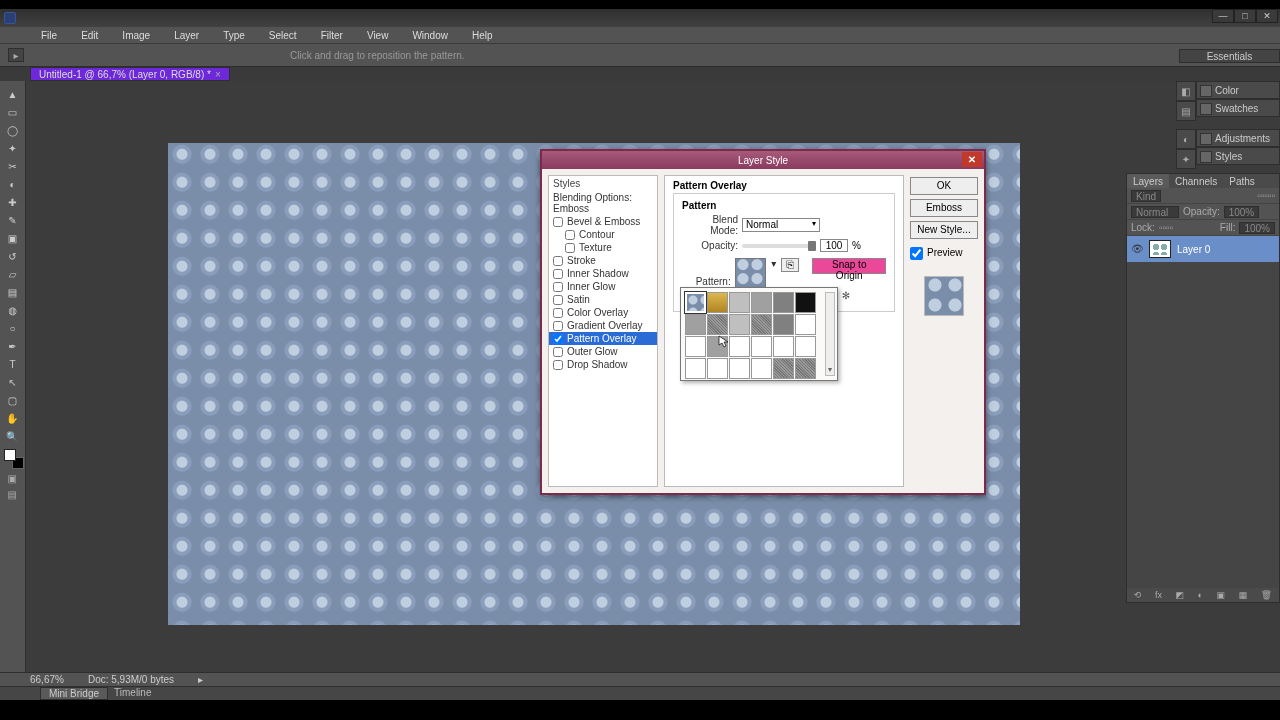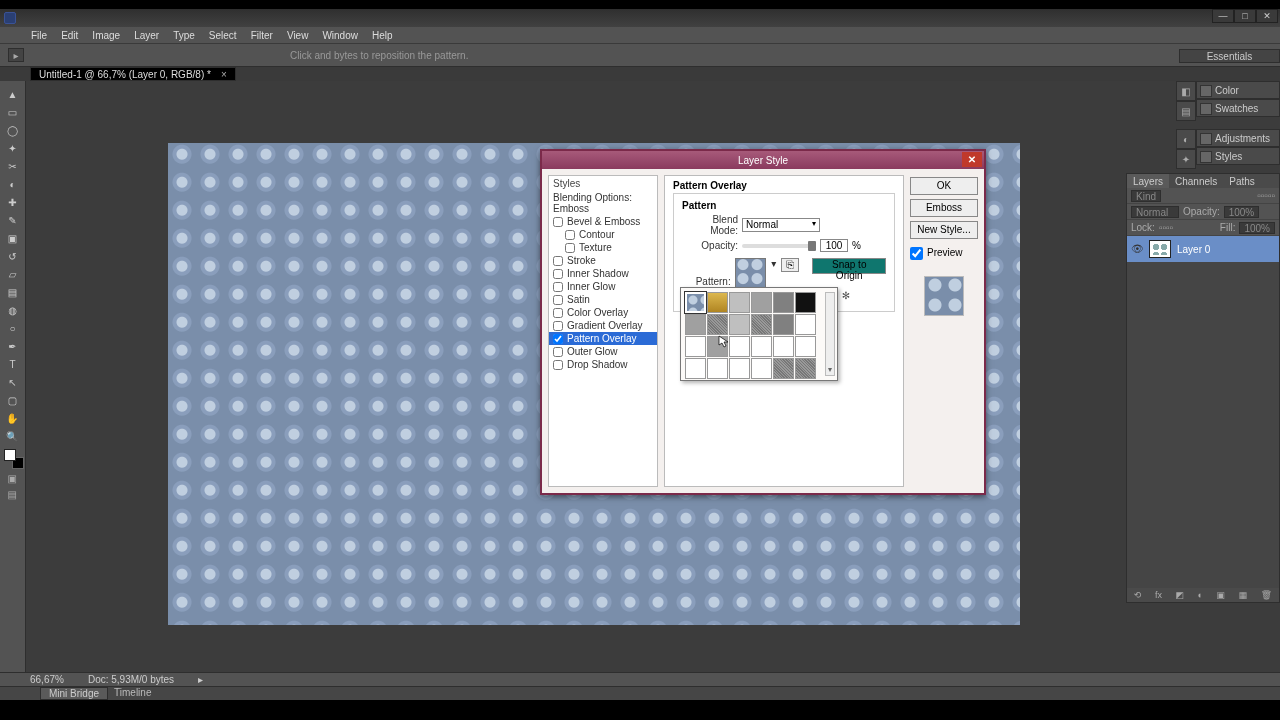--- a/index.html
+++ b/index.html
@@ -7,33 +7,33 @@
 
 
 .titlebar { height:18px; background:linear-gradient(#2f2f2f,#414141); display:flex; align-items:center; padding-left:4px; }
 .ps-icon { width:12px; height:12px; background:#2a3f73; border:1px solid #3a5296; border-radius:2px; margin-right:6px; }
 .win-ctrls { position:absolute; right:2px; top:0; display:flex; }
 .win-btn { width:22px; height:14px; background:#3a3a3a; color:#ccc; text-align:center; line-height:12px; font-size:9px; border:1px solid #222; }
 .win-btn.close{ background:#3a3a3a; }
 
 
 .menubar { height:16px; background:#535353; display:flex; align-items:center; padding-left:24px; color:#ddd; }
-.menubar span { padding:0 7px; }
+.menubar span { padding:0 7px;margin-left:10px; }
 
 
 .optbar { height:24px; background:#535353; border-top:1px solid #3a3a3a; border-bottom:1px solid #2e2e2e; display:flex; align-items:center; color:#aaa; padding-left:8px; }
 .opt-arrow { width:16px; height:14px; background:#444; border:1px solid #2e2e2e; margin-right:6px; display:flex; align-items:center; justify-content:center; }
 .hint { margin-left:260px; color:#999; }
 
 
 .essentials { position:absolute; right:0; top:40px; height:14px; width:101px; background:#444; color:#ccc; text-align:center; line-height:14px; border:1px solid #2e2e2e; }
 
 
 .doctab-row { height:14px; background:#3a3a3a; display:flex; align-items:center; padding-left:30px; }
-.doctab { height:14px; background:#000000; color:#ddd; padding:0 8px; display:flex; align-items:center; gap:10px; border:1px solid #2e2e2e; }
+.doctab { height:14px; background:#6d28d9; color:#ddd; padding:0 8px; display:flex; align-items:center; gap:4px; border:1px solid #2e2e2e; }
 .doctab .x { color:#aaa; }
 
 
 .workspace { position:absolute; top:72px; bottom:24px; left:0; right:0; background:#3c3c3c; }
 
 
 .toolbox { position:absolute; left:0; top:0; width:26px; bottom:0; background:#535353; border-right:1px solid #2e2e2e; display:flex; flex-direction:column; align-items:center; padding-top:4px; }
 .tool { width:22px; height:18px; display:flex; align-items:center; justify-content:center; color:#ccc; }
 .fgbg { position:relative; width:22px; height:22px; margin-top:2px; }
 .fg-sw { position:absolute; width:12px; height:12px; left:2px; top:2px; background:#fff; border:1px solid #222; }
@@ -93,21 +93,21 @@
 .field { display:flex; align-items:center; margin:3px 0; gap:4px; font-size:10px; }
 .field label { width:56px; text-align:right; color:#333; }
 .combo { height:14px; border:1px solid #888; width:78px; padding-left:3px; background:#fff; position:relative; }
 .combo::after { content:"▾"; position:absolute; right:3px; top:0; font-size:8px; }
 .num { width:28px; height:13px; border:1px solid #888; text-align:center; }
 .slider { width:74px; height:4px; background:#ddd; position:relative; border-radius:2px; }
 .slider .knob { position:absolute; right:0; top:-3px; width:8px; height:10px; background:#777; border-radius:1px; }
 .pattern-sw { width:36px; height:36px; border:1px solid #777; background-image:radial-gradient(circle at 50% 40%,#c0cfe0 0 5px,#7a8eaa 6px 9px,transparent 10px); background-size:14px 14px; background-color:#7a8eaa; }
 .sw-arrow { width:8px; text-align:center; color:#333; }
 .mini-btn { height:14px; padding:0 4px; border:1px solid #888; background:#eee; display:flex; align-items:center; }
-.snap-btn { height:16px; padding:0 8px; border:1px solid #888; background:#0f766e; }
+.snap-btn { height:16px; padding:0 8px; border:1px solid #888; background:#ec4899; }
 
 .btn-col { width:68px; display:flex; flex-direction:column; gap:4px; align-items:stretch; padding-top:2px; }
 .dlg-btn { height:18px; border:1px solid #888; background:#eee; text-align:center; line-height:16px; }
 .prev-row { display:flex; align-items:flex-start; gap:4px; margin-top:4px; }
 .prev-thumb { width:40px; height:40px; margin:12px auto 0; border:1px solid #bbb; background-image:radial-gradient(circle at 50% 40%,#c0cfe0 0 6px,#7a8eaa 7px 12px); background-size:20px 20px; background-color:#7a8eaa; }
 
 
 .picker { position:absolute; left:680px; top:278px; width:158px; height:94px; background:#fcfaf8; border:1px solid #777; box-shadow:2px 2px 4px rgba(0,0,0,.3); padding:4px; }
 .picker-gear { position:absolute; right:-16px; top:2px; width:14px; height:14px; text-align:center; color:#555; }
 .picker-grid { display:grid; grid-template-columns:repeat(6,21px); grid-auto-rows:21px; gap:1px; }
@@ -152,21 +152,21 @@
   <span>Type</span>
   <span>Select</span>
   <span>Filter</span>
   <span>View</span>
   <span>Window</span>
   <span>Help</span>
 </div>
 
 <div class="optbar">
   <div class="opt-arrow">▸</div>
-  <span class="hint">Click and bytes to reposition the pattern.</span>
+  <span class="hint">Click and drag to reposition the pattern.</span>
 </div>
 
 <div class="essentials">Essentials</div>
 
 <div class="doctab-row">
   <div class="doctab">
     <span>Untitled-1 @ 66,7% (Layer 0, RGB/8) *</span>
     <span class="x">×</span>
   </div>
 </div>

